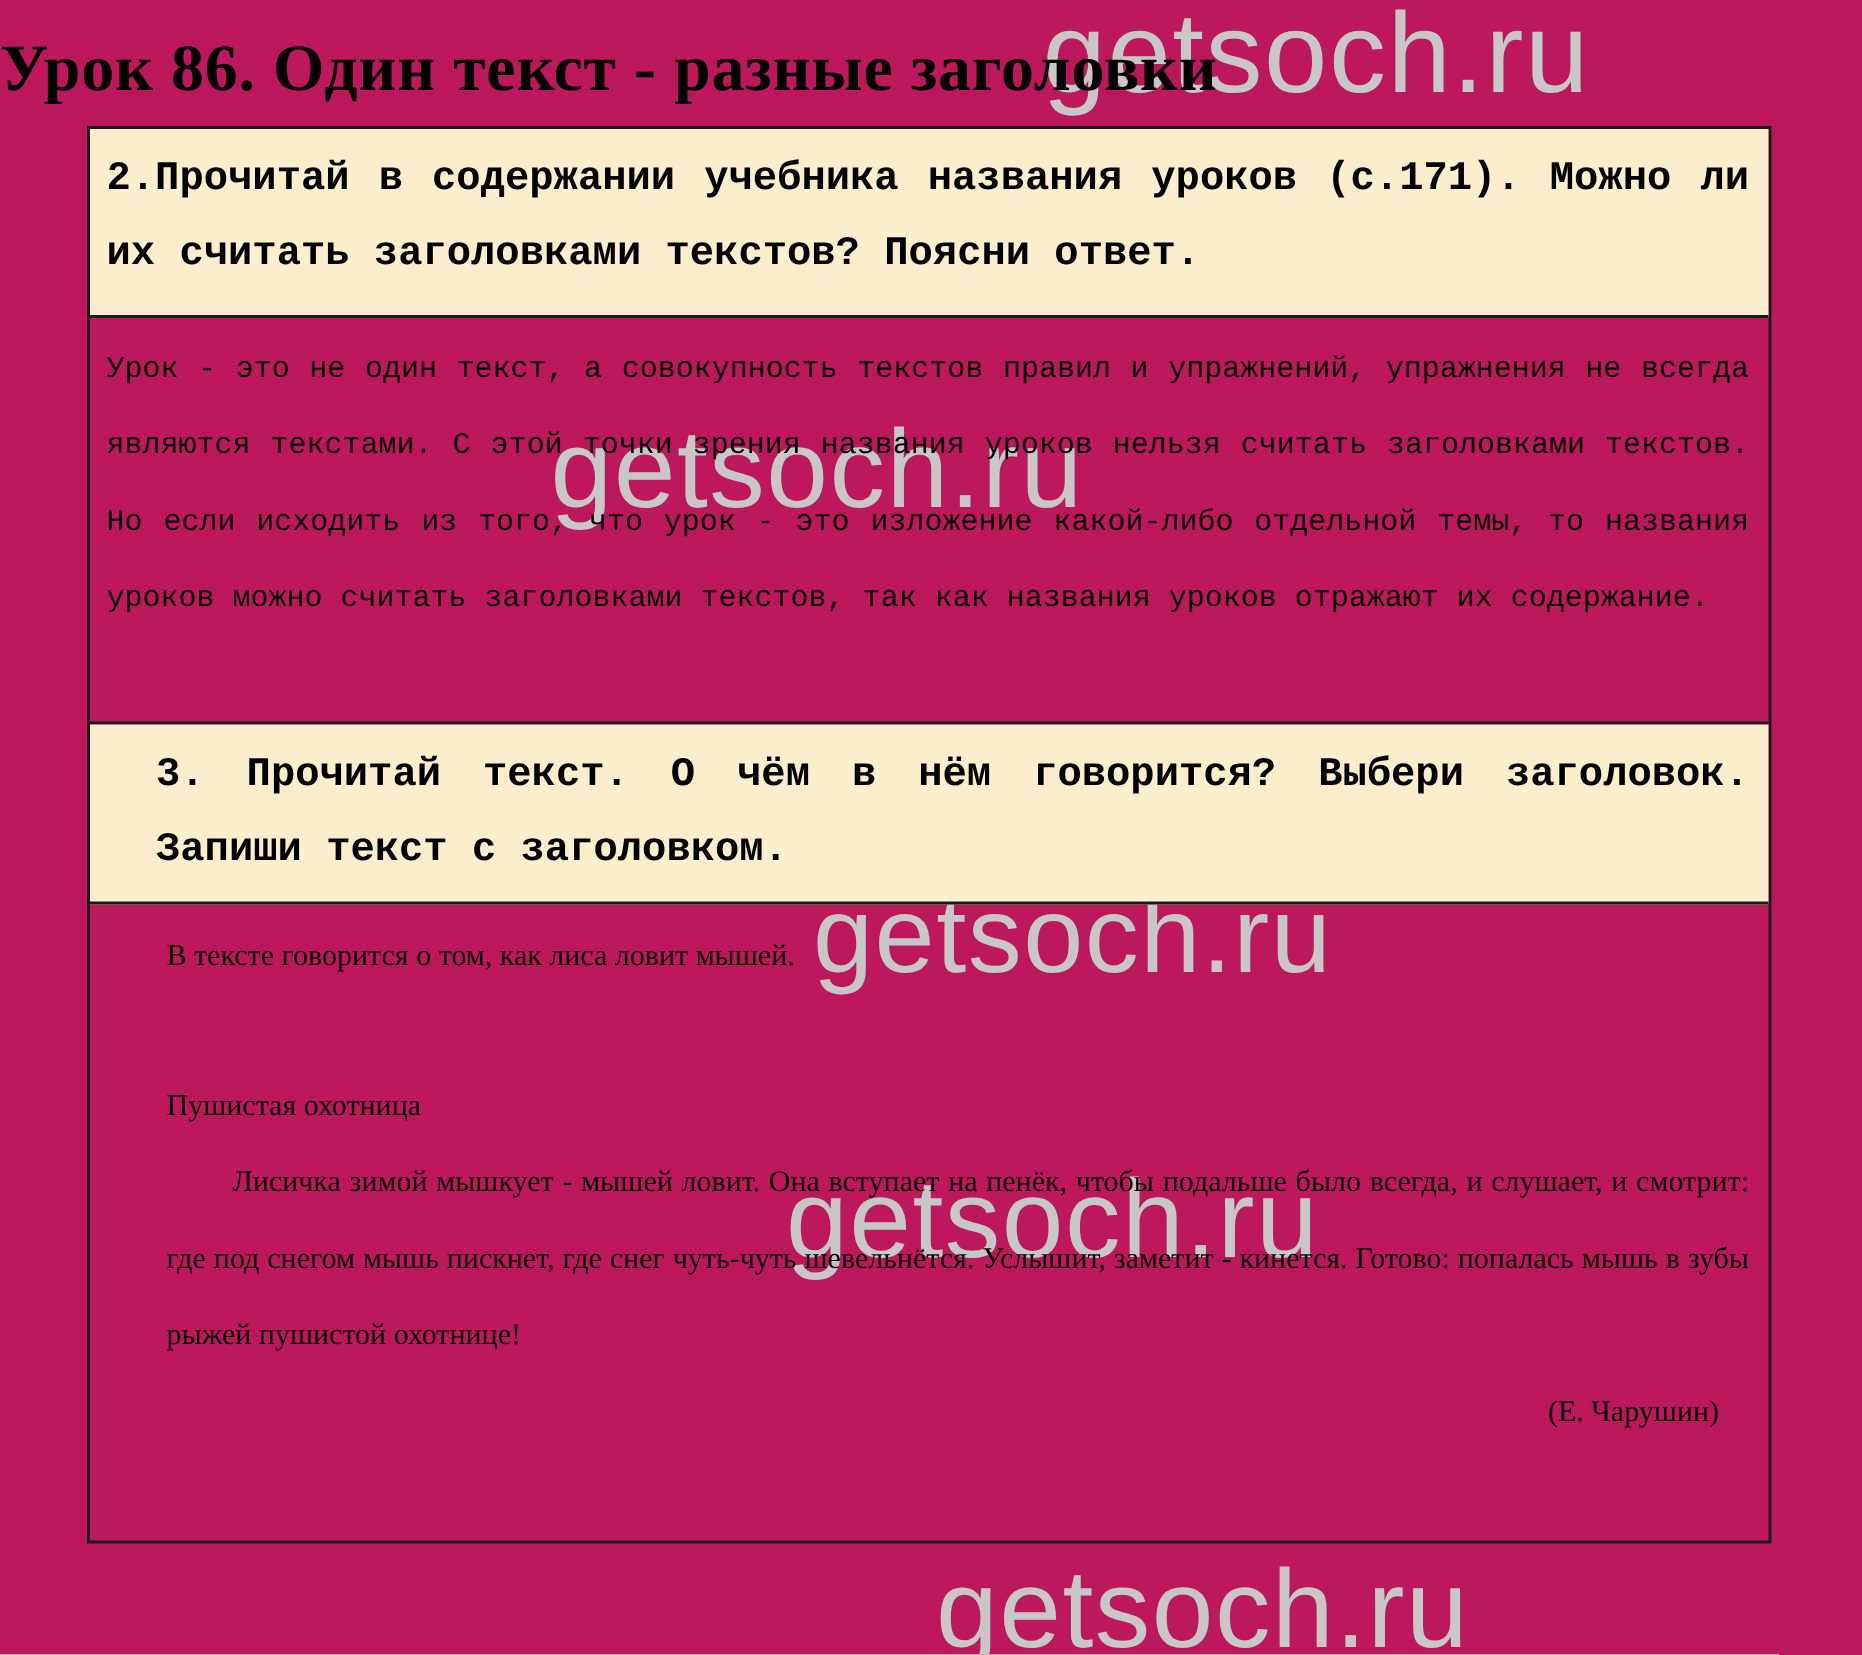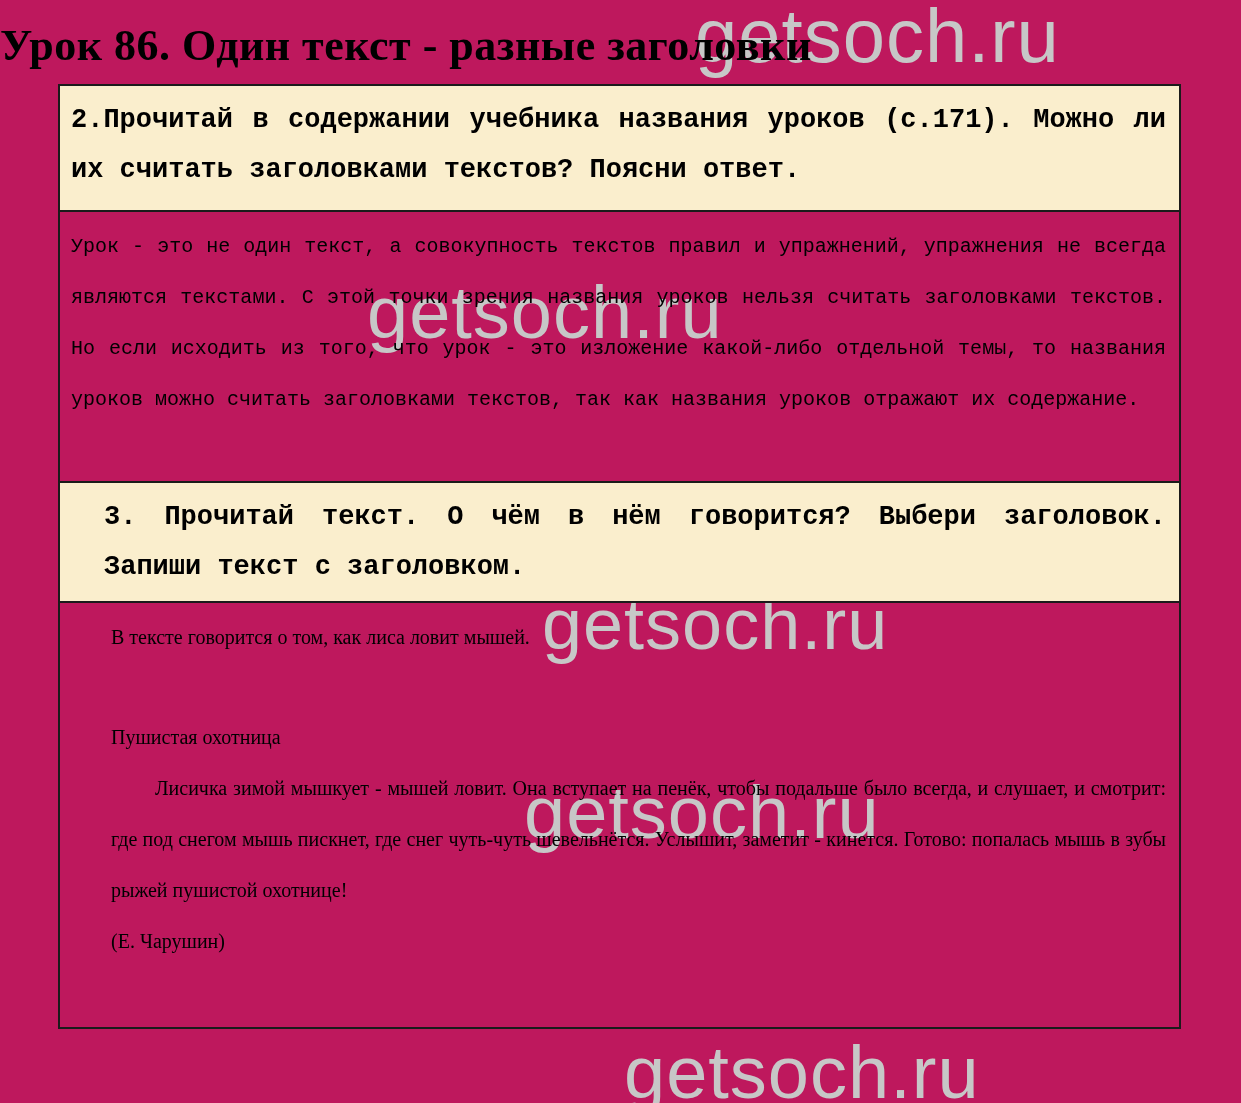--- a/index.html
+++ b/index.html
@@ -67,21 +67,21 @@
   .row.white { background: transparent; }
   .row.bordered { border-bottom: 2px solid #1b1b1b; font-family: Liberation Mono, monospace; }
   .row-task2   { min-height: 126px; }
   .row-answer2 { min-height: 271px; }
   .row-task3   { min-height: 120px; padding-left: 44px; }
   .row-answer3 { min-height: 424px; padding-bottom: 12px; margin-left: 40px; }
 
   .answer-intro { margin: 0 0 49px 0 !important; }
   .story-title  { text-align: left; }
   .story-text   { text-indent: 44px; }
-  .story-author { text-align: left; padding-right: 20px; }
+  .story-author { text-align: right; padding-right: 20px; }
 </style>
 </head>
 <body>
 
 <div class="page">
 
   <div class="wm wm-top">getsoch.ru</div>
   <div class="wm wm-ans2">getsoch.ru</div>
   <div class="wm wm-ans3">getsoch.ru</div>
   <div class="wm wm-story">getsoch.ru</div>

